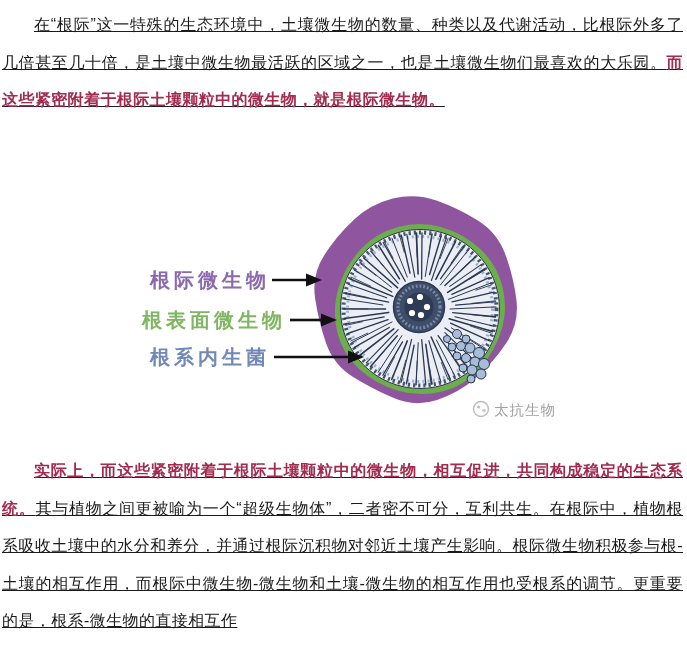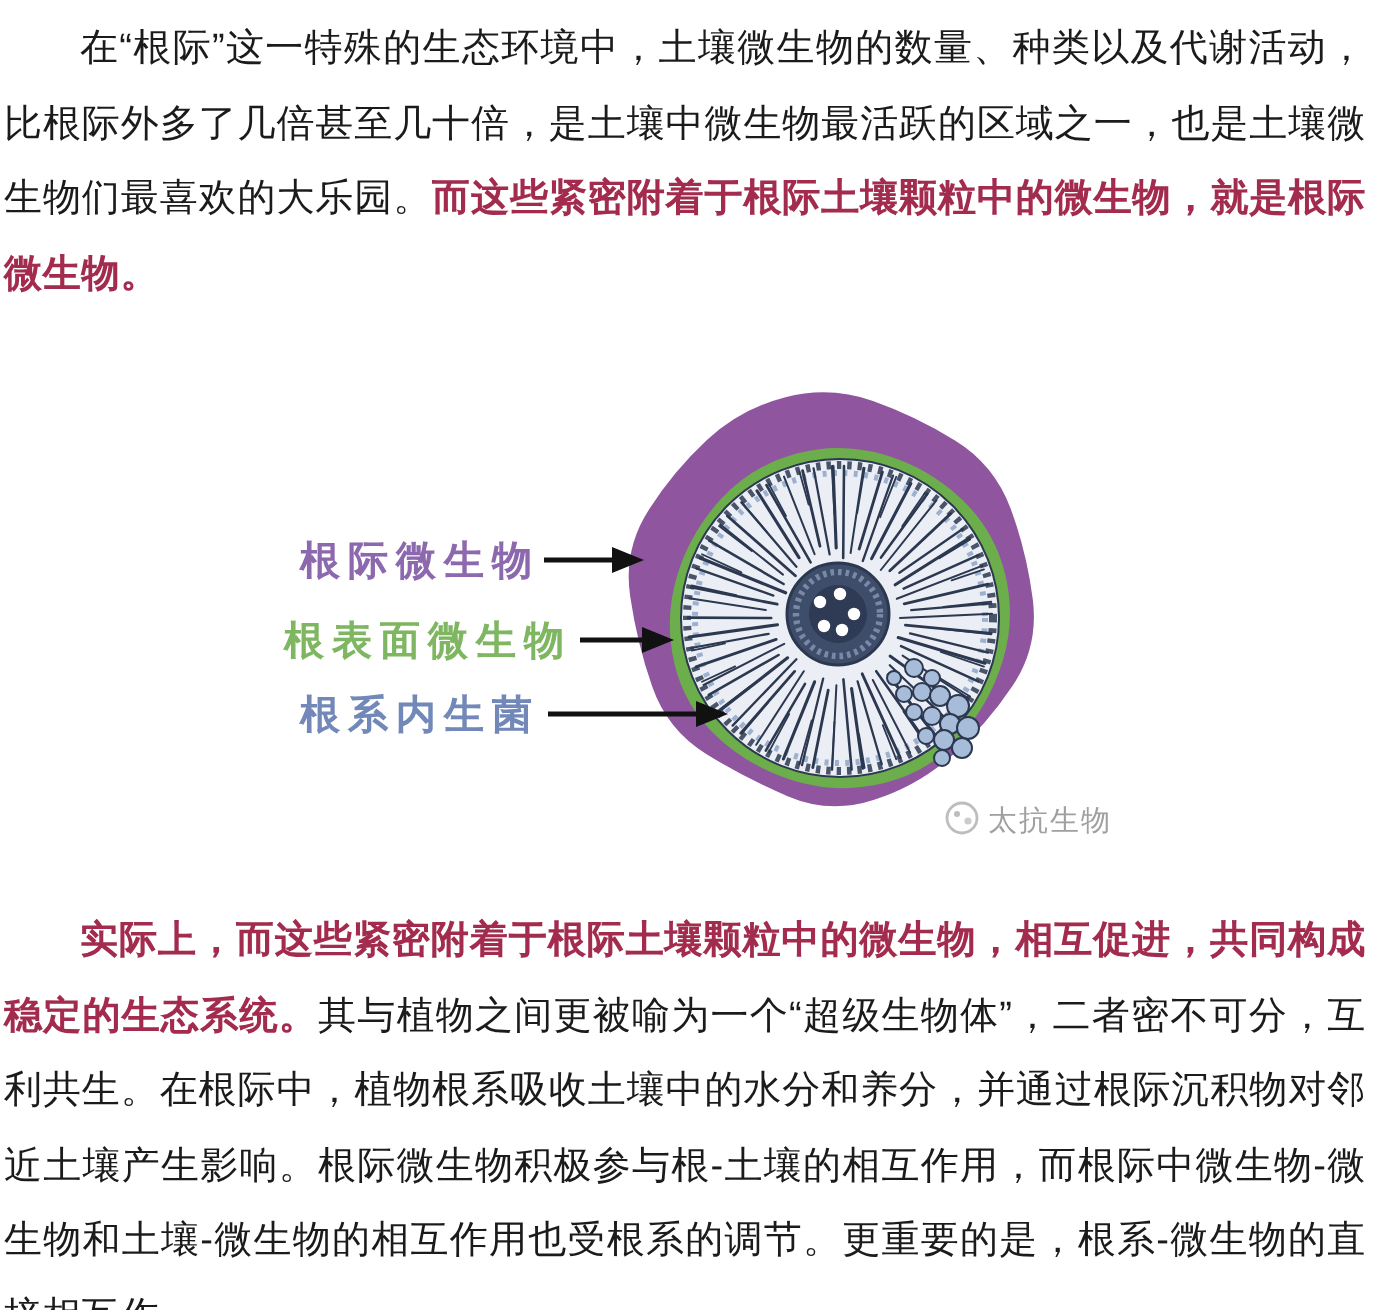--- a/index.html
+++ b/index.html
@@ -2,23 +2,23 @@
 <html><head>
 <meta charset="utf-8">
 <style>
   html,body{margin:0;padding:0;}
   body{
     width:687px;height:655px;background:#ffffff;overflow:hidden;position:relative;
     font-family:"Liberation Sans","DejaVu Sans",sans-serif;
   }
   .para{
     position:absolute;left:2px;right:4px;margin:0;
-    font-size:19px;line-height:37.6px;letter-spacing:0.4px;
+    font-size:16px;line-height:37.6px;letter-spacing:0.4px;
     color:var(--body-color,#1b1b1b);
-    text-align:justify;text-indent:2em;
+    text-align:justify;text-indent:2em;text-decoration:underline;
   }
   .para-intro{top:6px;}
   .para-outro{top:452px;}
   .hl{color:var(--hl-color,#a22b4e);font-weight:bold;}
   .diagram{position:absolute;top:180px;left:0;width:687px;height:258px;}
   svg .lbl{font-weight:bold;font-size:20px;letter-spacing:4px;font-family:"Liberation Sans","DejaVu Sans",sans-serif;}
   svg .arrow-line{stroke:var(--arrow-color,#111);stroke-width:2.6;}
   svg .arrow-head{fill:var(--arrow-color,#111);}
   svg .wm-text{font-size:14.5px;letter-spacing:1px;fill:var(--wm-color,#a0a0a0);font-family:"Liberation Sans","DejaVu Sans",sans-serif;}
 </style>

